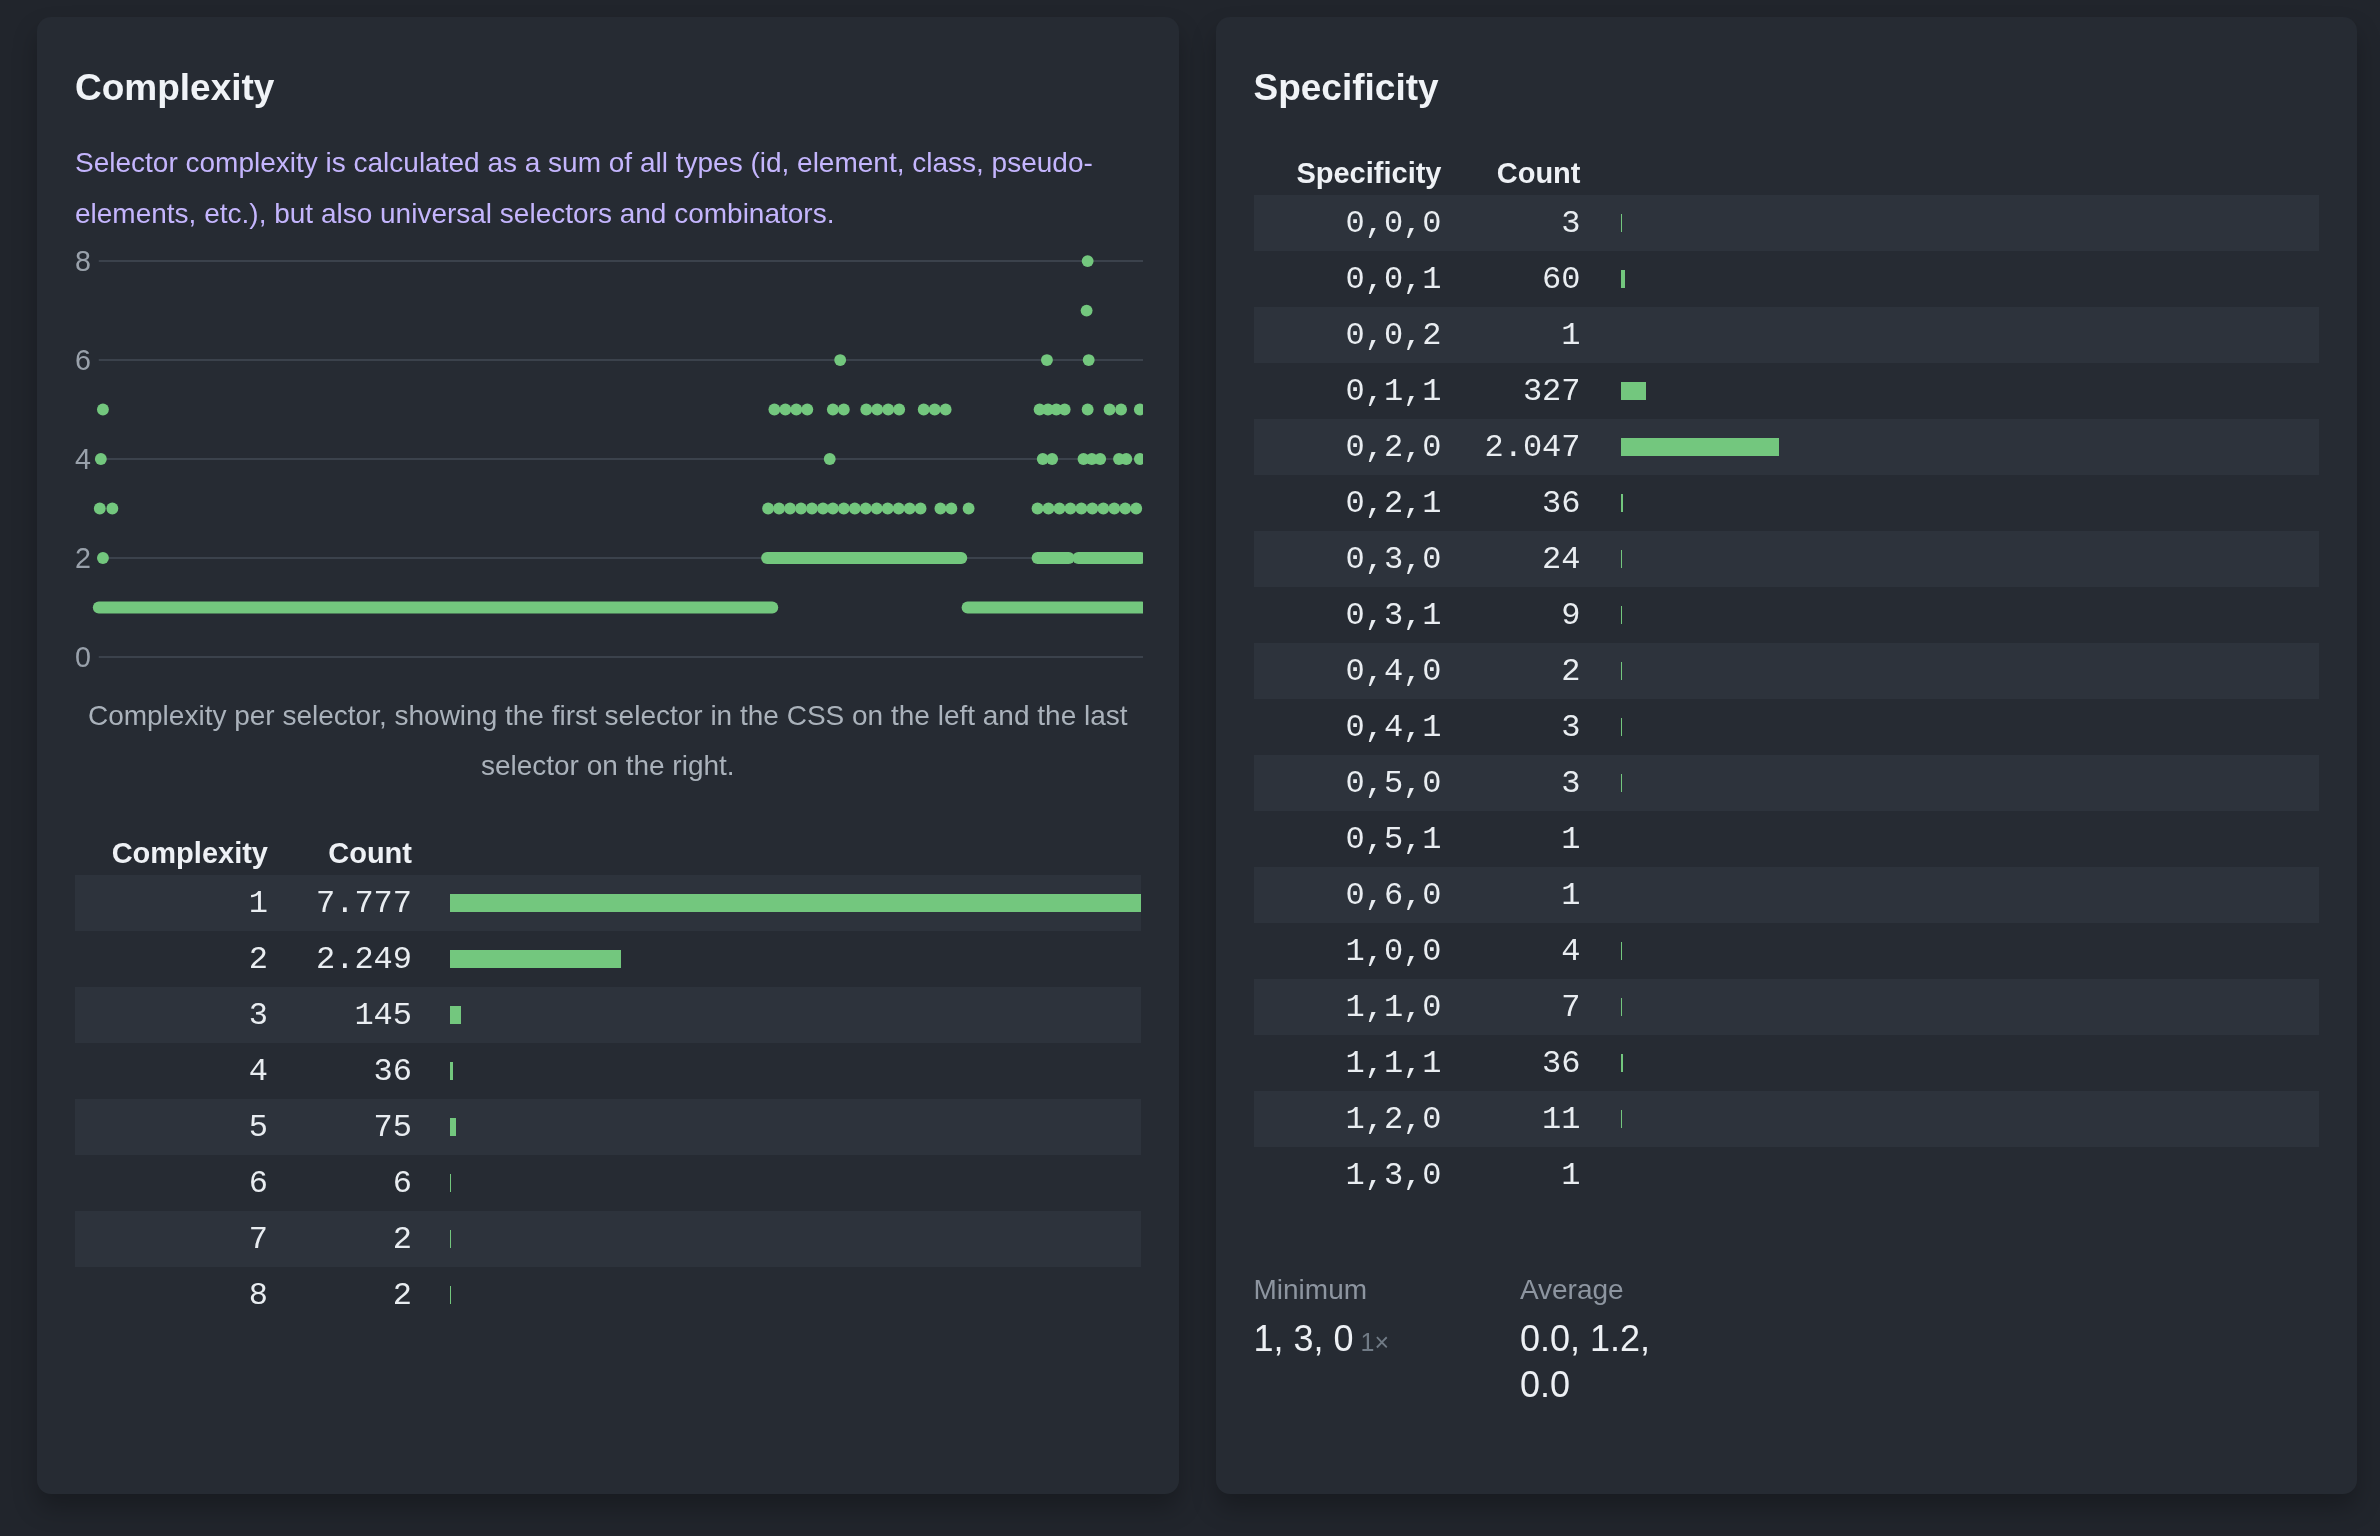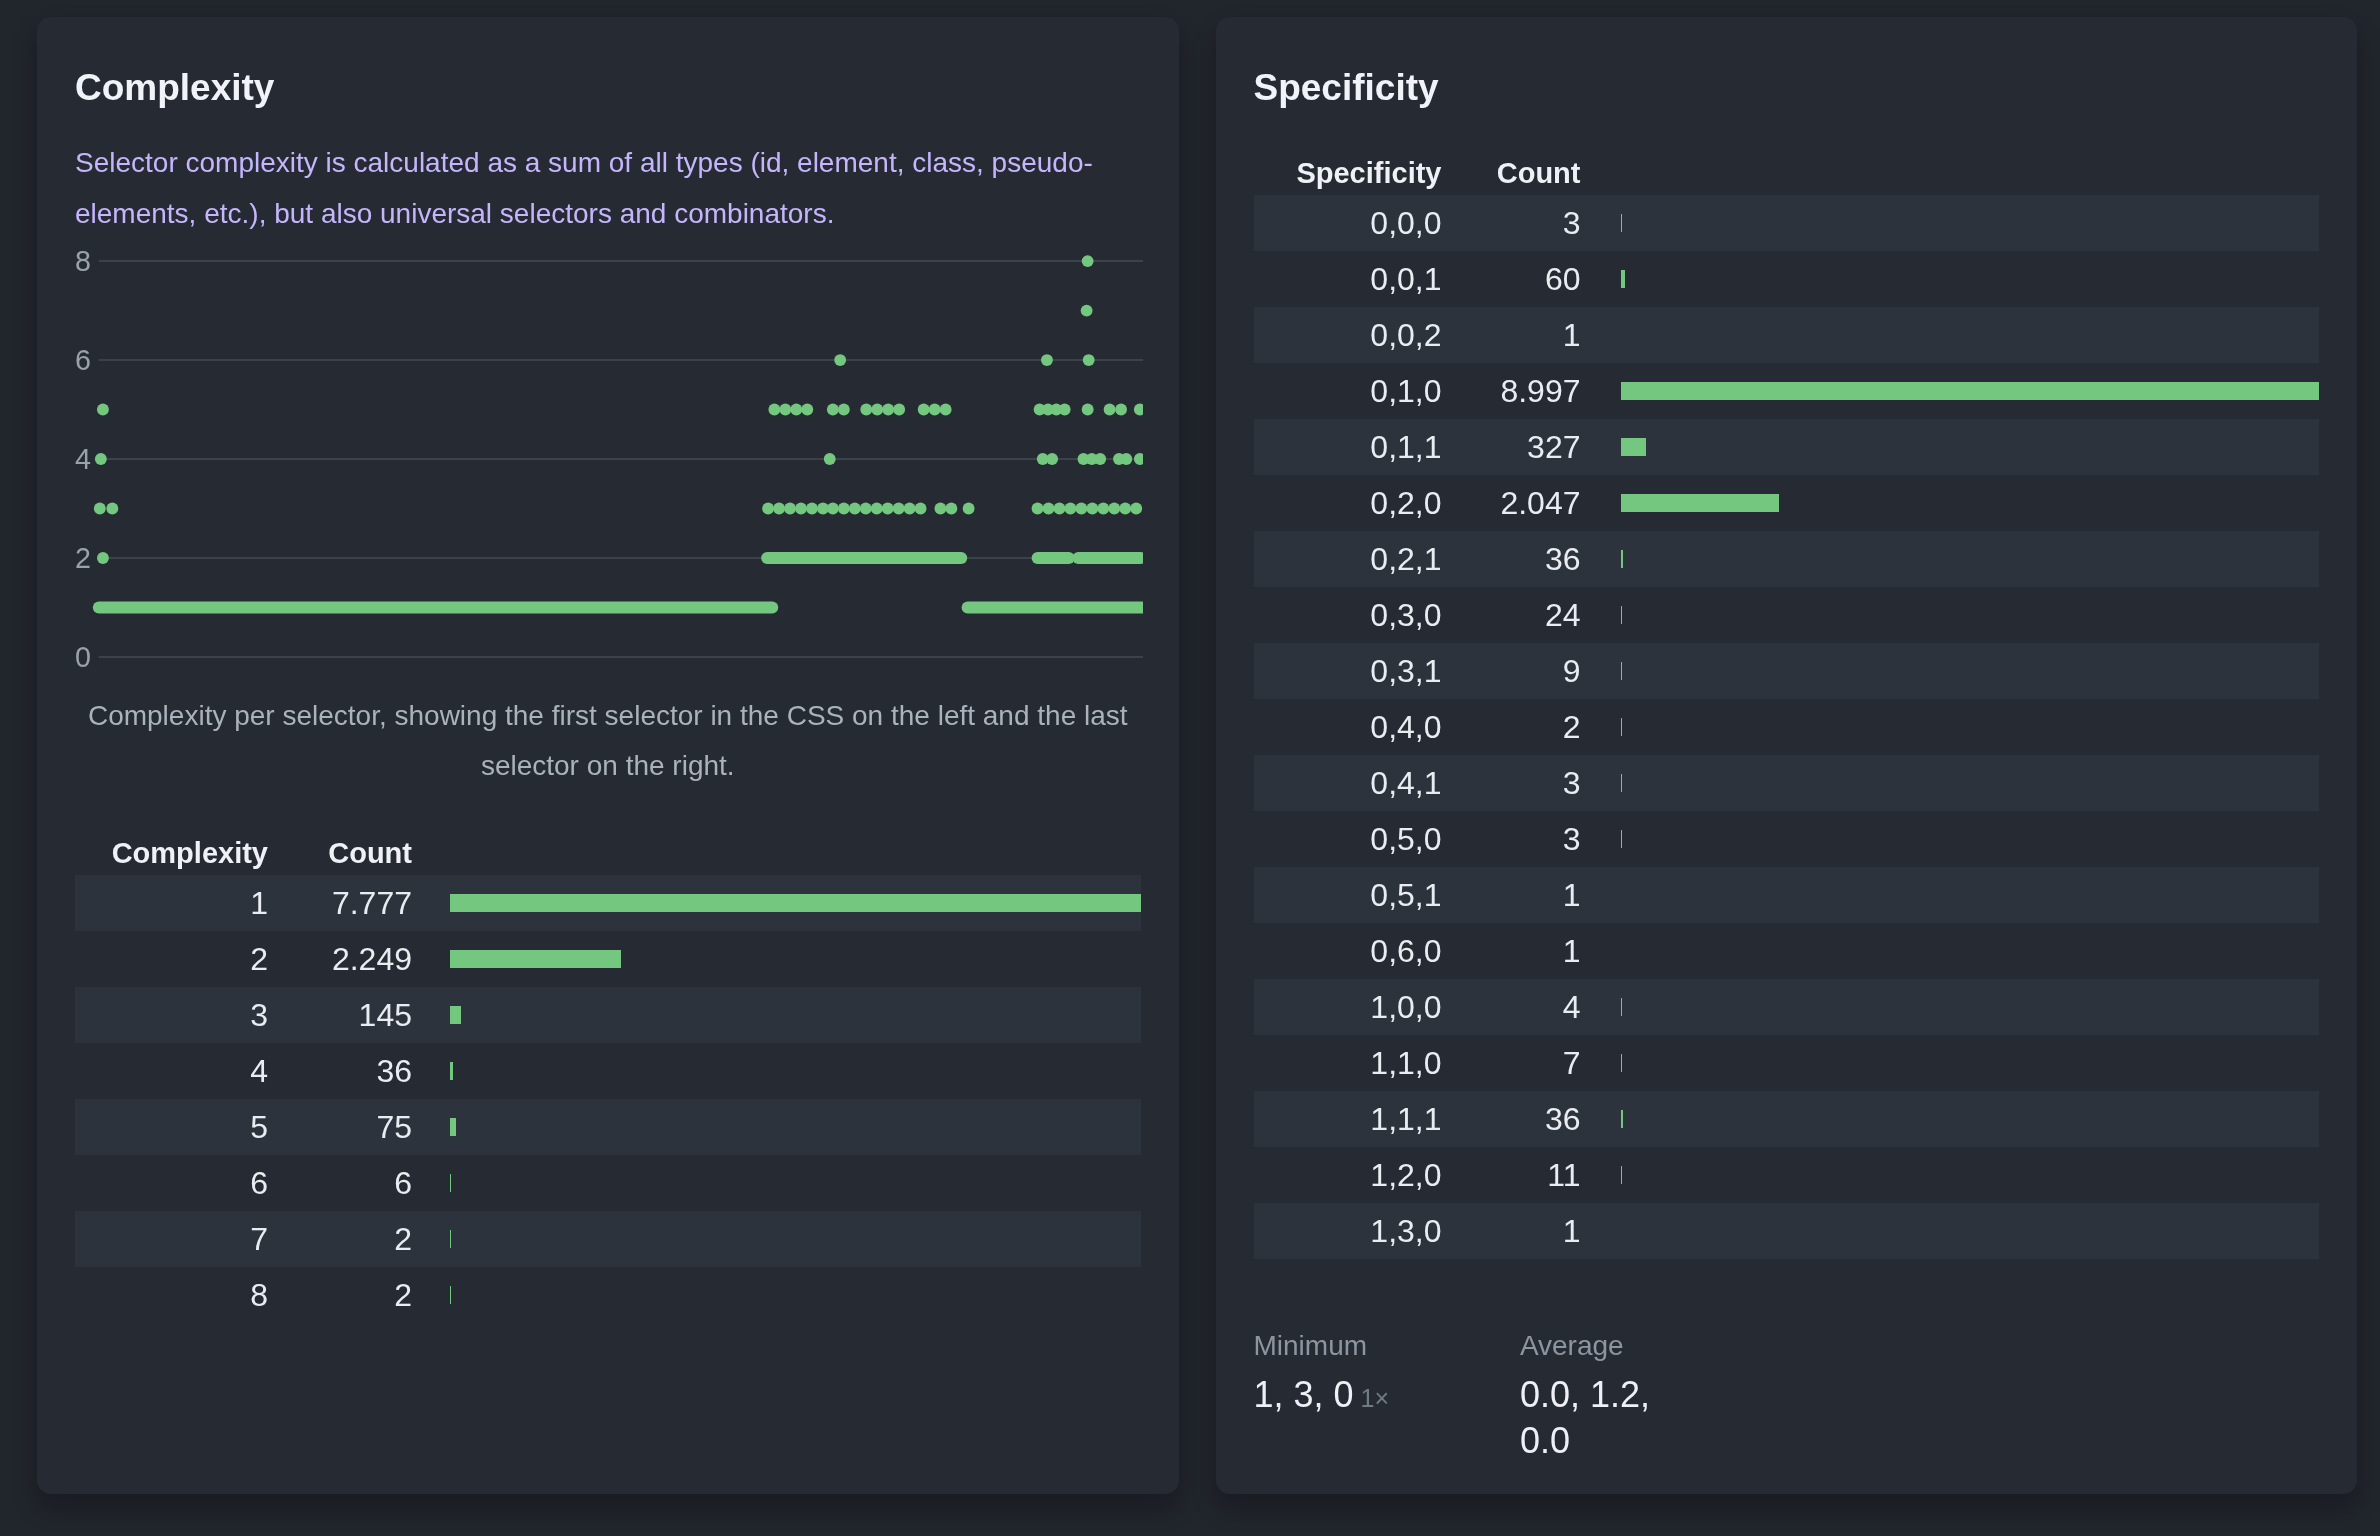--- a/index.html
+++ b/index.html
@@ -16,21 +16,21 @@
   #complexity-chart text{font-family:"Liberation Sans",sans-serif;}
   .table{margin-top:40px;}
   .thead{display:flex;align-items:center;height:44px;font-size:29px;font-weight:700;color:#eef1f5;}
   .trow{display:flex;align-items:center;height:56px;}
   .trow:nth-child(odd){background:#2d333c;}
   .c1,.c2{text-align:right;flex:0 0 auto;}
   .cx .c1{width:193px;} .cx .c2{width:144px;}
   .sp .c1{width:188px;} .sp .c2{width:139px;}
   .c3{flex:1 1 auto;display:flex;align-items:center;}
   .cx .c3{padding-left:38px;} .sp .c3{padding-left:40px;}
-  .num{font-family:Liberation Sans, sans-serif;font-size:32px;color:#e9edf1;}
+  .num{font-family:Liberation Mono, monospace;font-size:32px;color:#e9edf1;}
   .bar{height:18px;background:#73c77e;}
   .stats{display:grid;grid-template-columns:repeat(4,1fr);margin-top:69px;}
   .stat-label{font-size:28px;line-height:36px;color:#8d95a0;}
   .stat-value{margin-top:8px;max-width:178px;font-size:36px;line-height:46px;
               font-weight:500;color:#edf0f4;}
   .mult{font-size:25px;font-weight:400;color:#717b86;}
 </style>
 </head>
 <body>
 
@@ -218,27 +218,20 @@
             </div>
           </div>
           <div class="trow">
             <span class="c1 num">0,0,2</span>
             <span class="c2 num">1</span>
             <div class="c3">
               <div class="bar" style="width: 0.0111148%;"></div>
             </div>
           </div>
           <div class="trow">
-            <span class="c1 num">0,1,0</span>
-            <span class="c2 num">8.997</span>
-            <div class="c3">
-              <div class="bar" style="width: 100%;"></div>
-            </div>
-          </div>
-          <div class="trow">
             <span class="c1 num">0,1,1</span>
             <span class="c2 num">327</span>
             <div class="c3">
               <div class="bar" style="width: 3.63454%;"></div>
             </div>
           </div>
           <div class="trow">
             <span class="c1 num">0,2,0</span>
             <span class="c2 num">2.047</span>
             <div class="c3">

